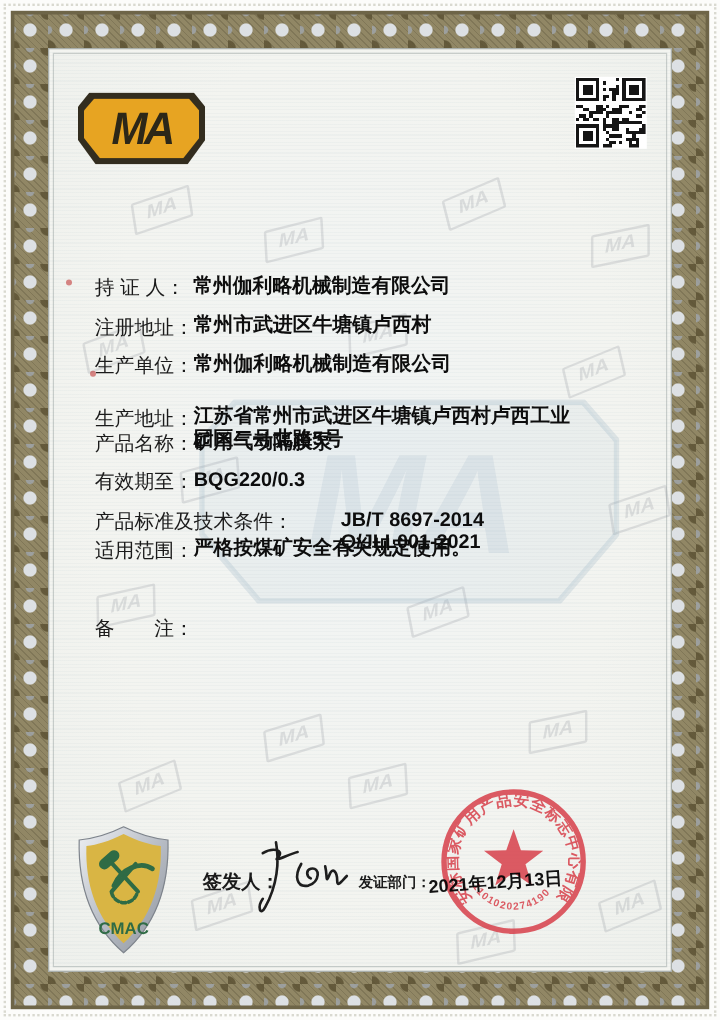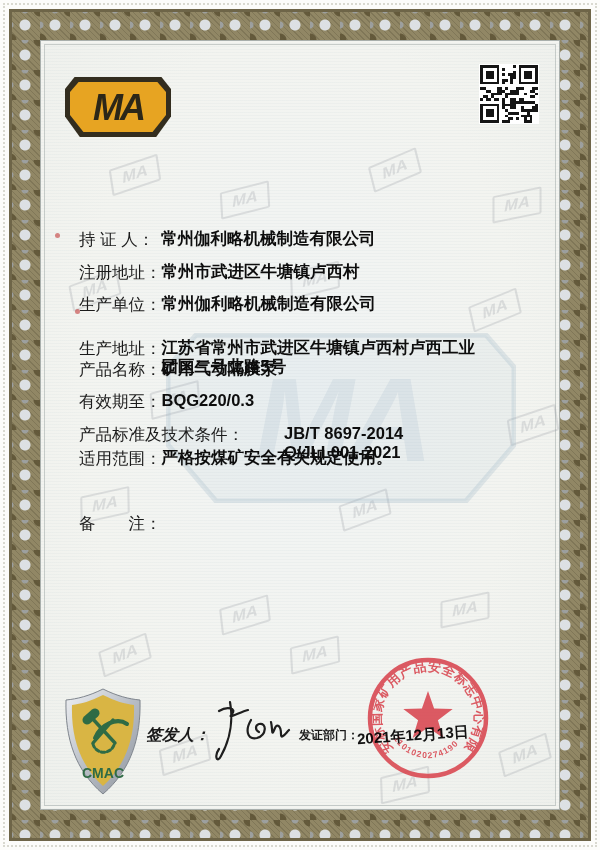--- a/index.html
+++ b/index.html
@@ -85,21 +85,21 @@
 
   .statement{
     position:absolute; left:28px; right:14px; top:509px;
     font-size:15.5px; line-height:18px; font-weight:700; color:#111;
     text-indent:2em; text-align:justify; word-break:break-all;
   }
 
   
   .cmac{position:absolute; left:20px; top:645px;}
   .cmac text{font-family:"Liberation Sans", sans-serif;}
-  .signer-label{position:absolute; left:105px; top:684px; font-size:16px; font-weight:600;font-style:italic;}
+  .signer-label{position:absolute; left:128px; top:684px; font-size:16px; font-weight:600;}
   .signature{position:absolute; left:166px; top:652px;}
   .dept-label{position:absolute; left:258px; top:686px; font-size:12px; font-weight:600; z-index:4;}
   .stamp-date{
     position:absolute; left:316px; top:684px; width:150px; z-index:3;
     font-size:15px; font-weight:700; color:#121212; transform:rotate(-4deg); white-space:pre;
   }
   .stamp{position:absolute; left:312px; top:604px; z-index:4; mix-blend-mode:multiply; pointer-events:none;}
 
   .reg-mark{position:absolute; width:5px; height:5px; border-radius:50%; background:rgba(190,40,40,0.55); z-index:2;}
 </style>

